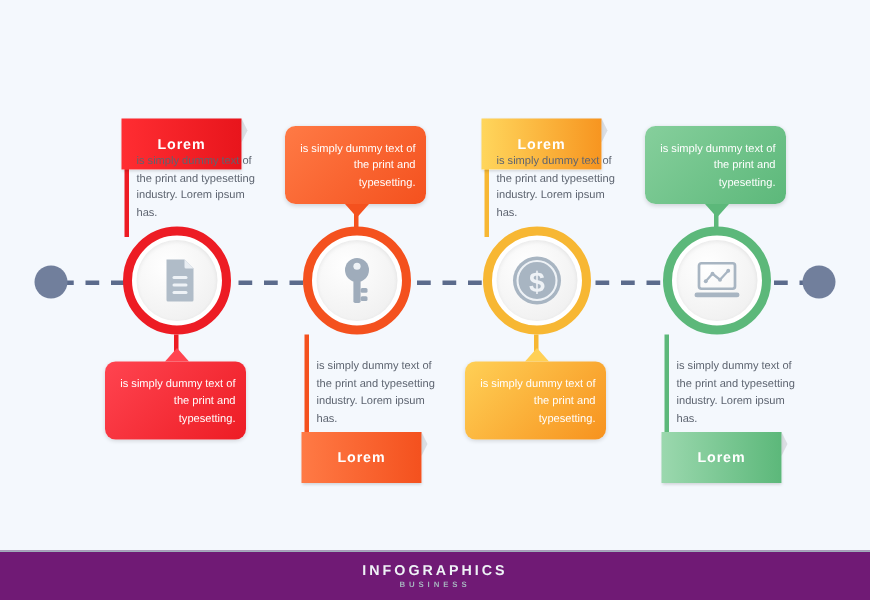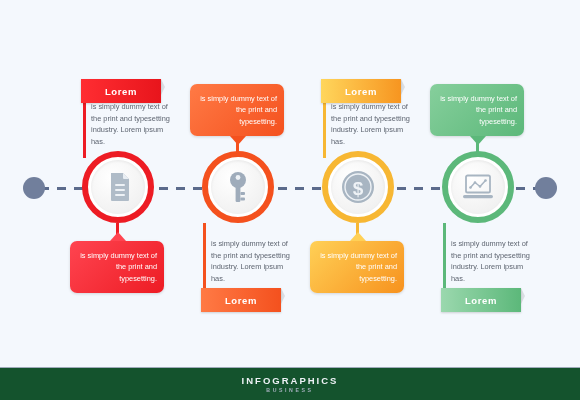--- a/index.html
+++ b/index.html
@@ -33,21 +33,21 @@
   .col.c1{left:58px;}
   .col.c2{left:178px;}
   .col.c3{left:298px;}
   .col.c4{left:418px;}
 
   
   .stem{position:absolute;width:3px;}
 
   
   .ribbon{
-    position:absolute;height:24px;width:80px;
+    position:absolute;height:34px;width:80px;
     display:flex;align-items:center;justify-content:center;
     color:#ffffff;font-size:9.5px;font-weight:bold;letter-spacing:.6px;
     box-shadow:0 1px 2px rgba(0,0,0,.16);
   }
   .ribbon::after{
     content:"";position:absolute;right:-4px;top:0;
     border-top:8.5px solid transparent;border-bottom:8.5px solid transparent;
     border-left:4px solid rgba(0,0,0,.10);
   }
 
@@ -81,21 +81,21 @@
     width:54px;height:54px;border-radius:50%;
     background:radial-gradient(circle at 38% 32%,#ffffff 0%,#f2f2f2 70%,#ebebeb 100%);
     display:flex;align-items:center;justify-content:center;
     box-shadow:inset 0 1px 3px rgba(0,0,0,.07);
   }
   .node svg{display:block;}
 
   
   .footer{
     position:absolute;left:0;bottom:0;width:580px;height:32px;
-    background:#14532d;border-top:1px solid #9fabba;
+    background:#701a75;border-top:1px solid #9fabba;
     display:flex;flex-direction:column;align-items:center;justify-content:center;
   }
   .footer .t1{color:#eef2f6;font-size:9.5px;font-weight:bold;letter-spacing:2px;}
   .footer .t2{color:#a5b0bd;font-size:5.2px;font-weight:bold;letter-spacing:2.6px;margin-top:1px;}
 </style>
 </head>
 <body>
 
 <div class="stage">
 

